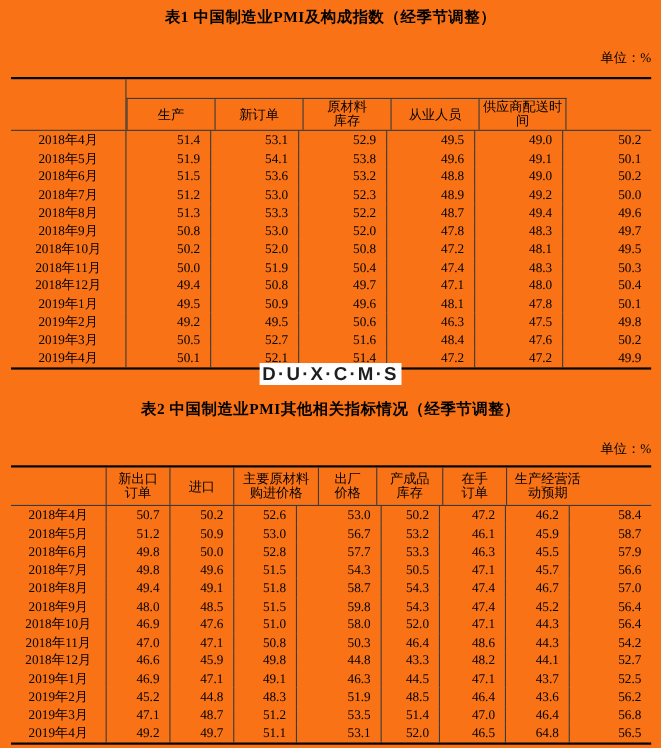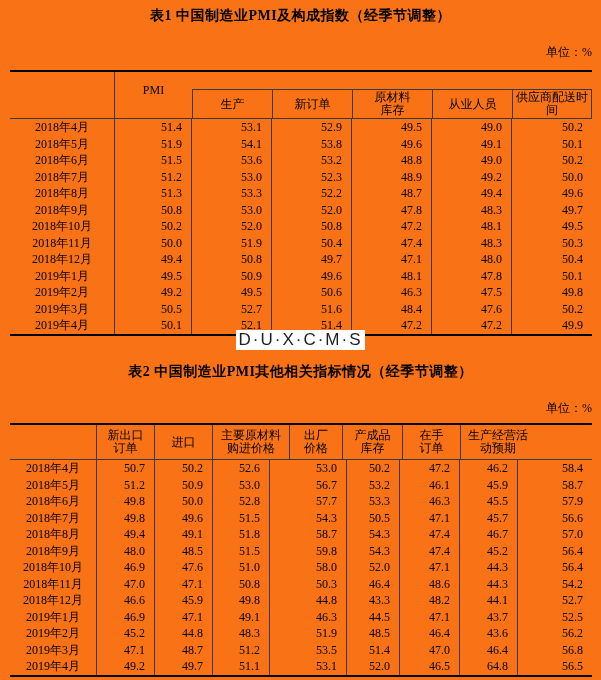--- a/index.html
+++ b/index.html
@@ -99,41 +99,40 @@
   .t2c3 { width: 57px; } .t2c4 { width: 77px; } .t2c5 { width: 53px; }
   .t2c6 { width: 60px; } .t2c7 { width: 58px; } .t2c8 { width: 74px; }
 
   .watermark {
     position: absolute;
     top: 330px;
     left: 50%;
     transform: translateX(-50%);
     font-family: "Liberation Sans", "DejaVu Sans", sans-serif;
     font-size: 17px;
-    font-weight: normal;
+    font-weight: bold;
     letter-spacing: 2px;
     color: #1f1f1f;
     background: #ffffff;
     padding: 0 3px;
     line-height: 20px;
     z-index: 5;
   }
 </style>
 </head>
 <body>
 
 <div class="page">
 
   <div id="t1-title" class="doc-title">表1 中国制造业PMI及构成指数（经季节调整）</div>
   <div id="t1-unit" class="unit-label">单位：%</div>
 
   <div id="table1" class="tbl">
     <div id="t1-header" class="hrow">
       <div class="hcell h-date t1c0"></div>
-      <div class="hcell h-pmi t1c1">PMI</div>
       <div class="h-sub t1c2">
           <div class="box">生产</div>
         </div>
       <div class="h-sub t1c3">
           <div class="box">新订单</div>
         </div>
       <div class="h-sub t1c4">
           <div class="box">原材料
 库存</div>
         </div>

